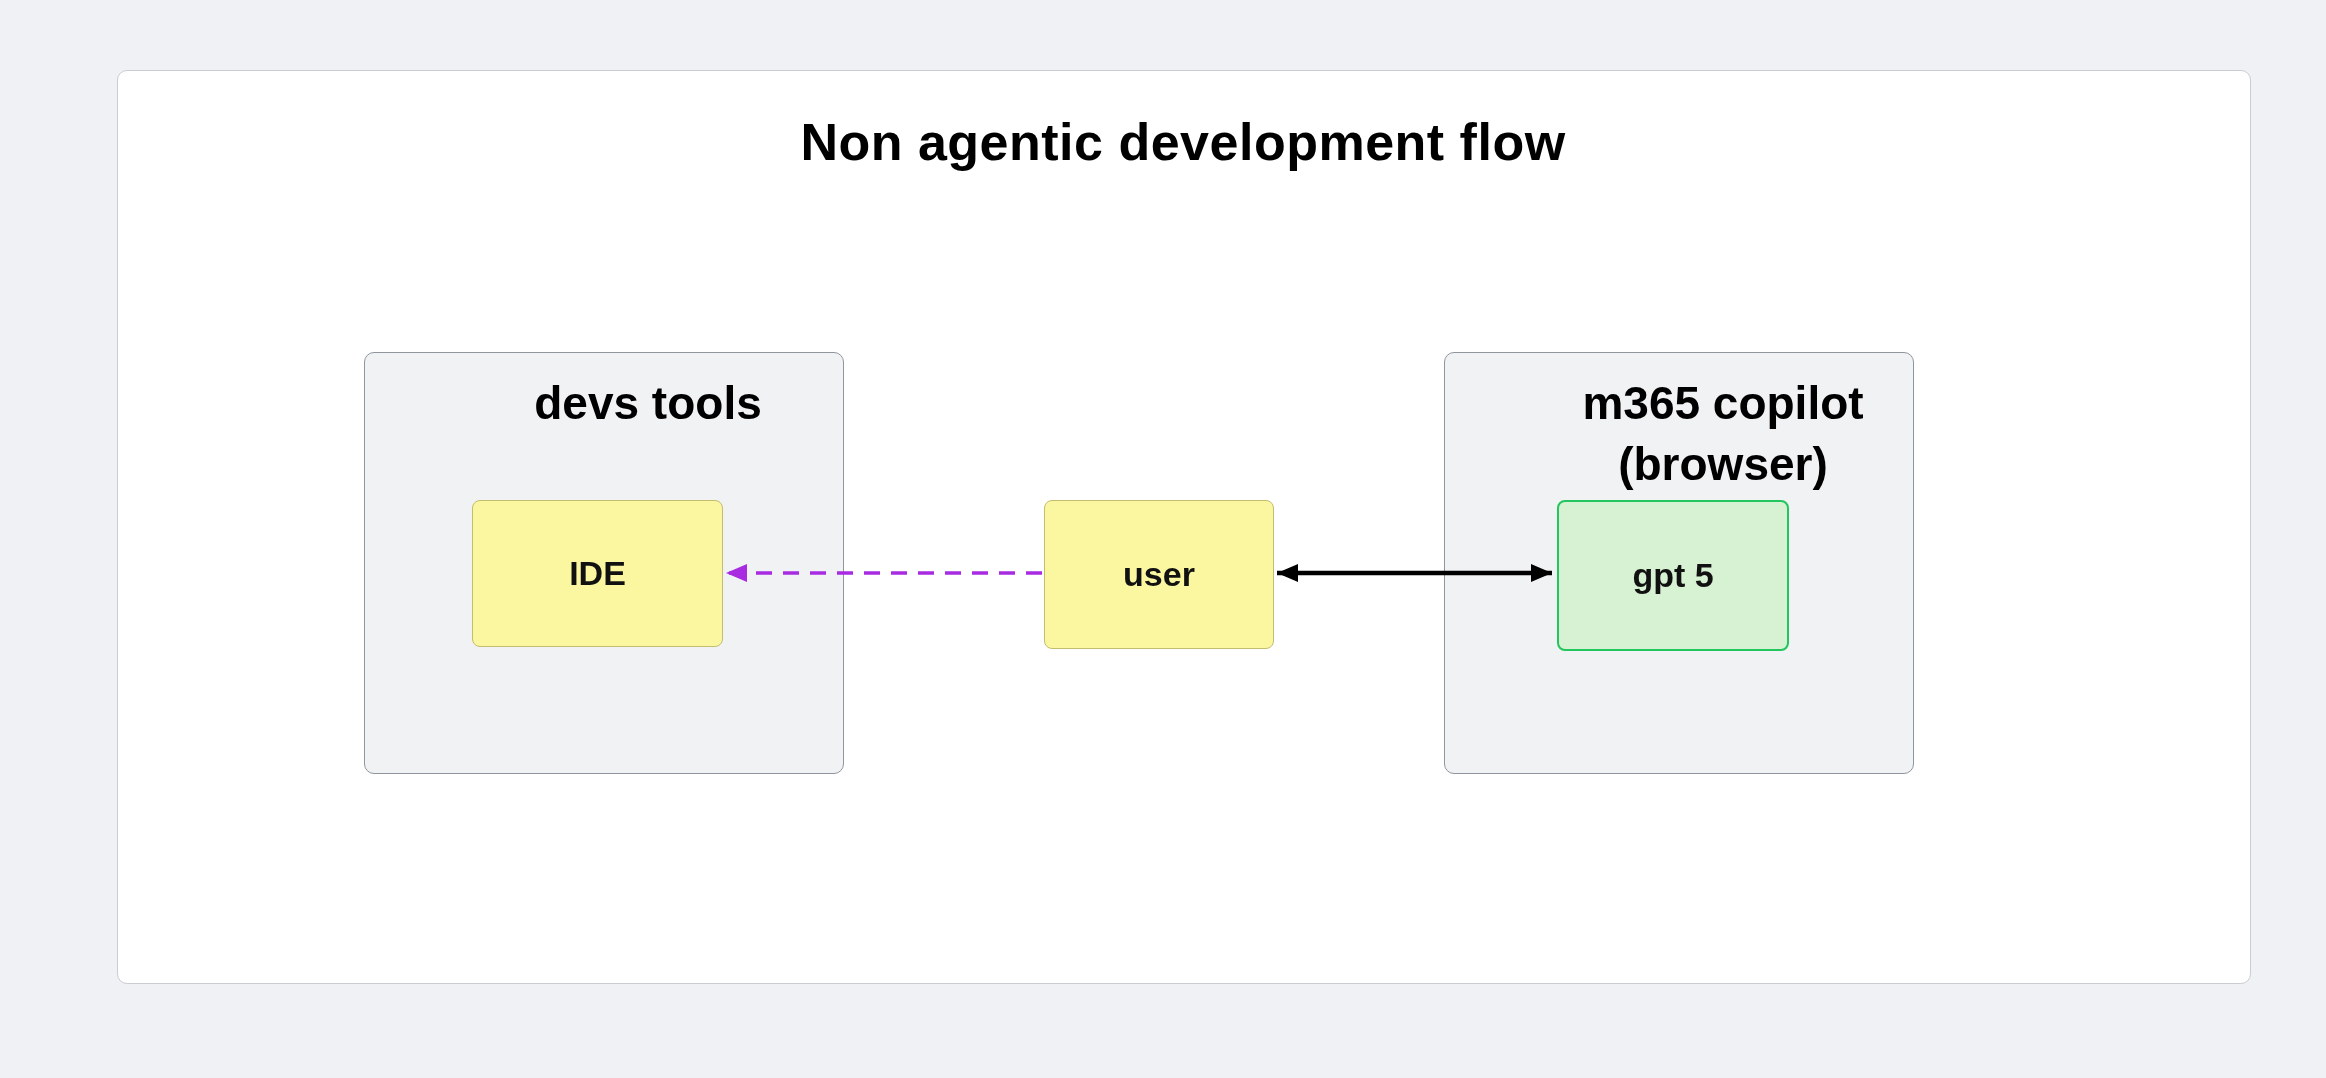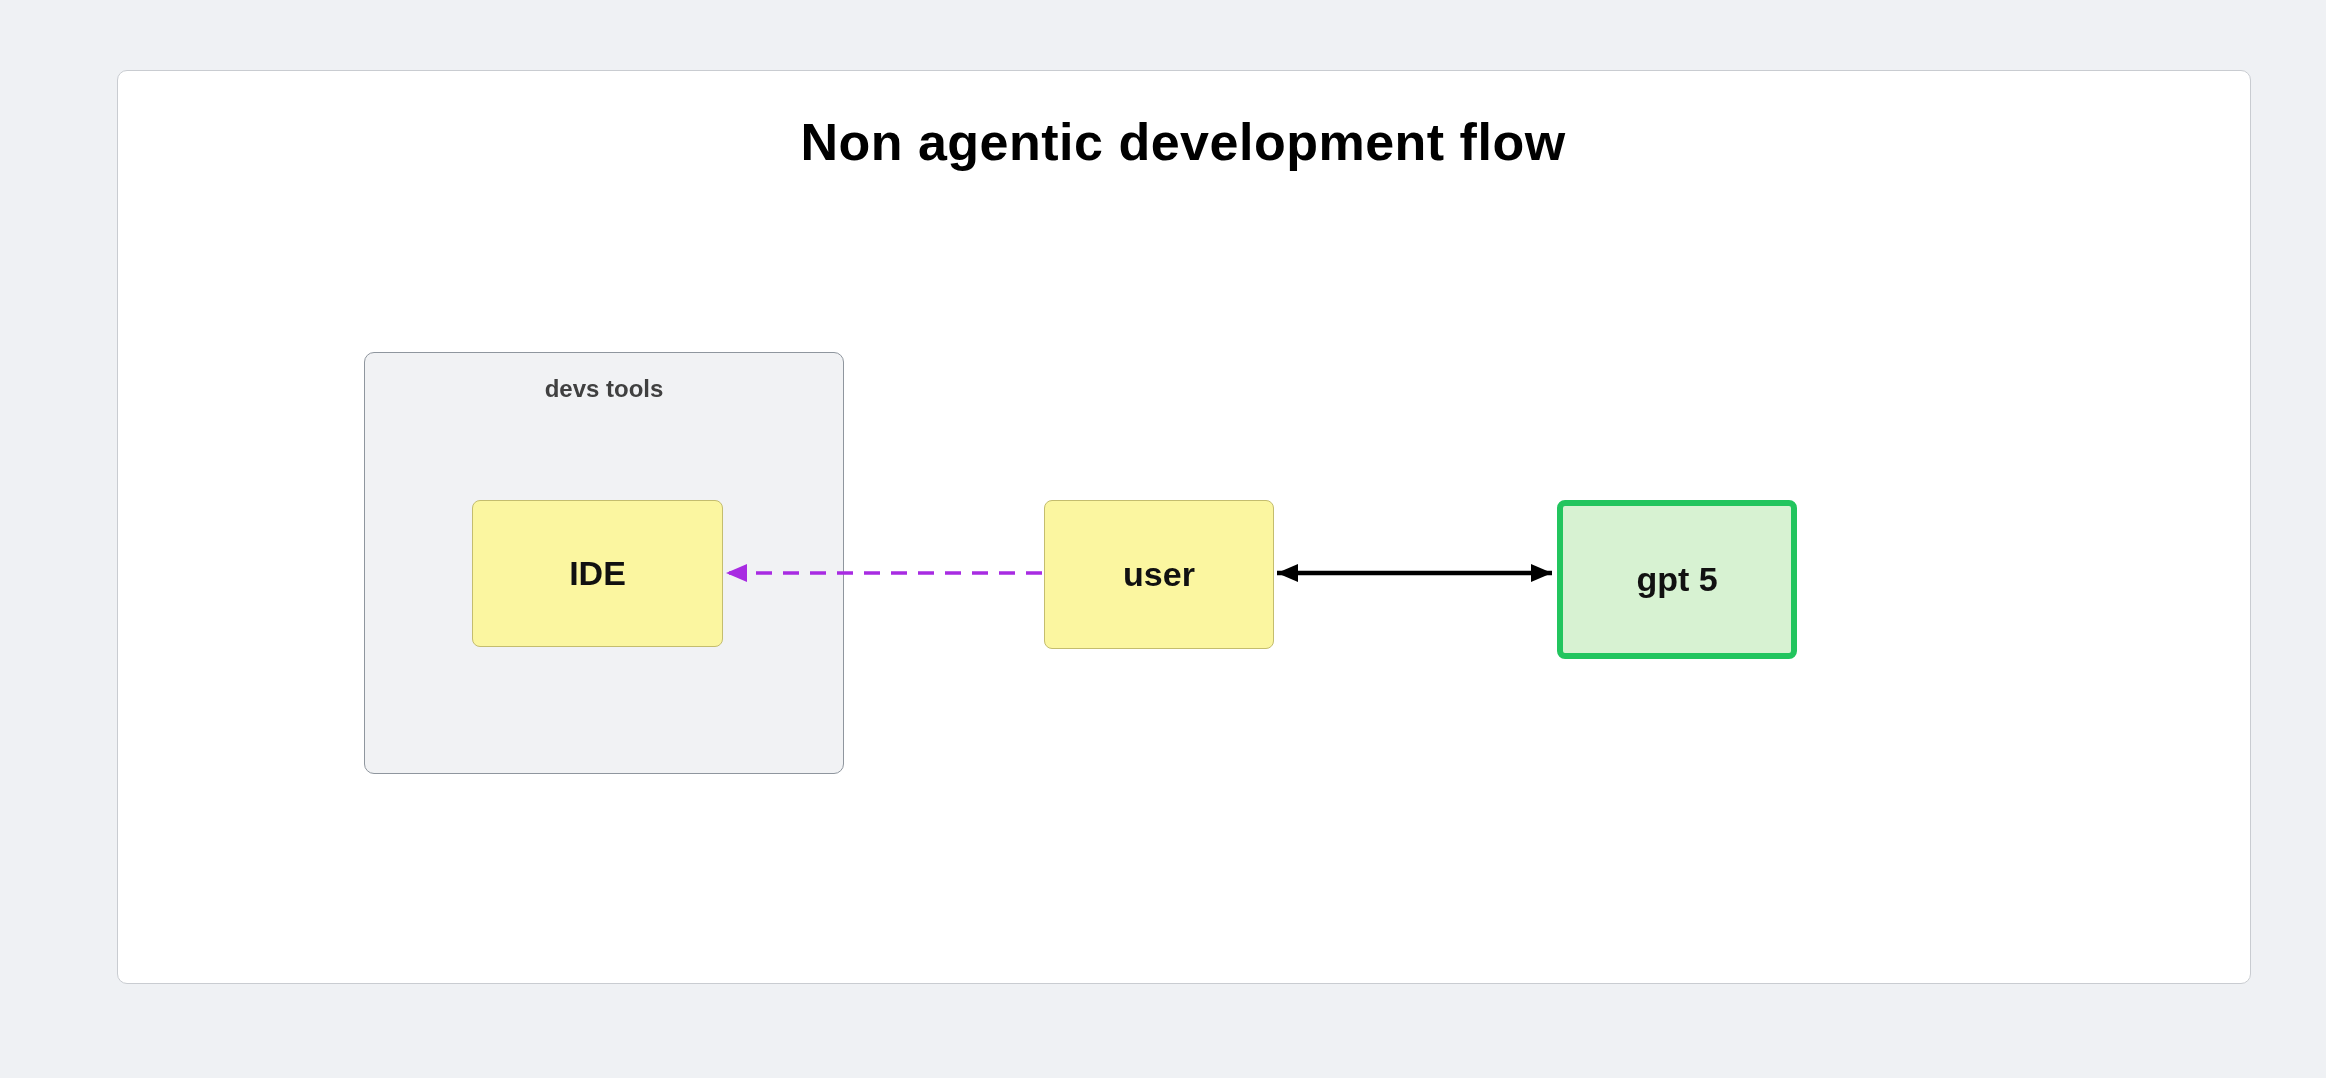--- a/index.html
+++ b/index.html
@@ -53,43 +53,44 @@
     top: 352px;
     width: 468px;
     height: 420px;
   }
   .group-label {
     position: absolute;
     left: 0;
     top: 20px;
     width: 100%;
     text-align: center;
-    font-size: 24px;
+    font-size: 46px;
     font-weight: bold;
-    color: #404040;
+    color: #000000;
     white-space: pre-line;
     line-height: 1.32;
+    padding-left: 44px;
   }
   .node {
     position: absolute;
     display: flex;
     align-items: center;
     justify-content: center;
     font-size: 34px;
     font-weight: bold;
     color: #111111;
     border-radius: 8px;
   }
   .node-yellow {
     background: #fbf6a0;
     border: 1px solid #c4bd6e;
   }
   .node-green {
     background: #d7f2d2;
-    border: 6px solid #22c55e;
+    border: 2px solid #22c55e;
   }
   .node-ide   { left: 472px;  top: 500px; width: 249px; height: 145px; }
   .node-user  { left: 1044px; top: 500px; width: 228px; height: 147px; }
   .node-gpt5  { left: 1557px; top: 500px; width: 228px; height: 147px; }
   #edges-layer {
     position: absolute;
     left: 0;
     top: 0;
     width: 2326px;
     height: 1078px;
@@ -117,20 +118,24 @@
 <div id="canvas">
 
   <div class="card"></div>
 
   <div class="diagram-title">Non agentic development flow</div>
 
   <div class="group group-devs">
     <div class="group-label">devs tools</div>
   </div>
 
+  <div class="group group-m365">
+    <div class="group-label">m365 copilot
+(browser)</div>
+  </div>
 
   <svg id="edges-layer" viewBox="0 0 2326 1078" xmlns="http://www.w3.org/2000/svg">
     <defs>
       <marker id="arrow-purple" markerUnits="userSpaceOnUse" markerWidth="26" markerHeight="22" refX="23" refY="11" orient="auto-start-reverse">
         <path d="M2,2 L23,11 L2,20 Z" fill="#a82be2"></path>
       </marker>
       <marker id="arrow-black" markerUnits="userSpaceOnUse" markerWidth="26" markerHeight="22" refX="23" refY="11" orient="auto-start-reverse">
         <path d="M2,2 L23,11 L2,20 Z" fill="#000000"></path>
       </marker>
     </defs>

